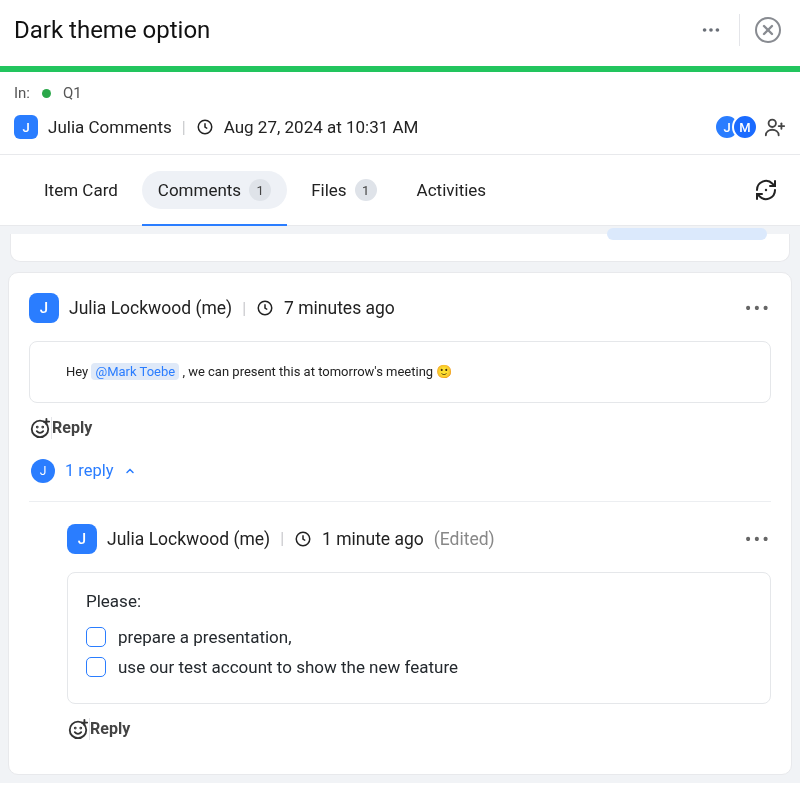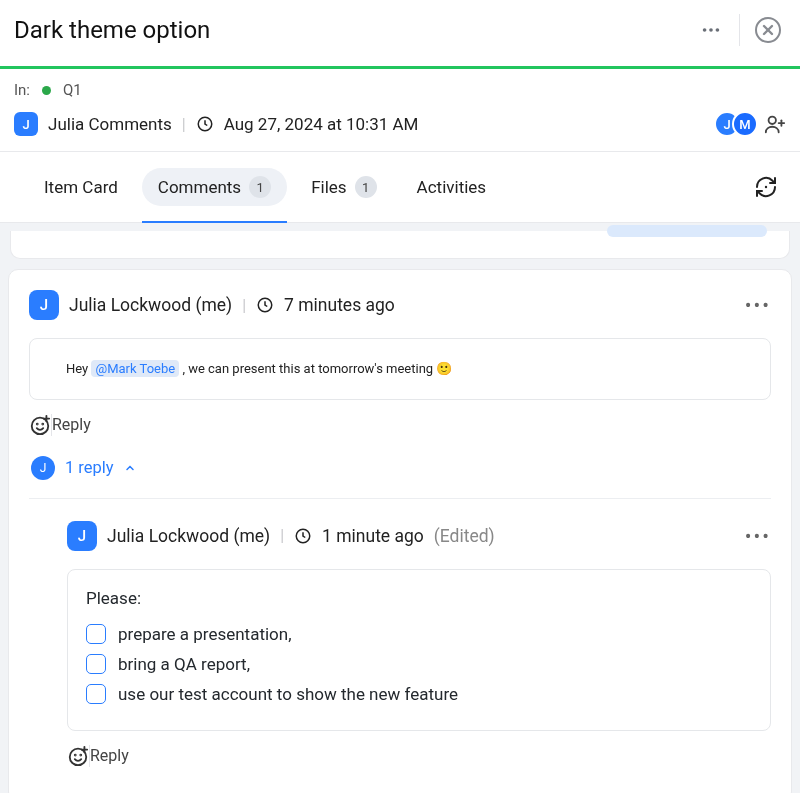--- a/index.html
+++ b/index.html
@@ -1,20 +1,20 @@
 <!DOCTYPE html>
 <html><head>
 <meta charset="utf-8">
 <style>
   * { box-sizing: border-box; }
   html, body { margin:0; padding:0; font-family: -apple-system, BlinkMacSystemFont, "Segoe UI", Roboto, Helvetica, Arial, sans-serif; color:#24292e; background:#f4f6f8; }
   .panel { width:800px; min-height:793px; background:#fff; margin:0 auto; position:relative; }
 
   
-  .topbar { display:flex; align-items:center; padding: 14px 18px 20px 14px; border-bottom:3px solid #22c55e; background:#fff; }
+  .topbar { display:flex; align-items:center; padding: 14px 18px 20px 14px; border-bottom:6px solid #22c55e; background:#fff; }
   .title { font-size:24px; font-weight:400; color:#111; flex:0 0 auto; }
   .topbar-spacer { flex:1; }
   .vdiv { width:1px; height:32px; background:#e4e5e9; margin:0 14px; }
   .icon-btn { display:flex; align-items:center; justify-content:center; width:28px; height:28px; color:#6a6f77; cursor:pointer; }
   .close-circle { width:26px; height:26px; border-radius:50%; border:2.5px solid #888b91; display:flex; align-items:center; justify-content:center; }
 
   
   .meta { padding: 12px 14px 14px 14px; border-bottom:1px solid #e8e9ec; background:#fff;}
   .meta-row1 { display:flex; align-items:center; gap:12px; font-size:15px; color:#555; }
   .status-dot { width:9px; height:9px; border-radius:50%; background:#2ba84a; display:inline-block; }
@@ -48,21 +48,21 @@
   .card { background:#fff; border:1px solid #e8e9ec; border-radius:10px; padding:20px 20px 10px 20px; }
   .comment-header { display:flex; align-items:center; gap:10px; }
   .comment-author { font-size:17.5px; color:#222; }
   .comment-time { font-size:17.5px; color:#222; }
   .edited { color:#888; }
   .dots { margin-left:auto; color:#666; cursor:pointer; letter-spacing:2px; font-size:20px; line-height:10px;}
 
   .comment-body { border:1px solid #e5e7ea; border-radius:8px; padding:20px 36px; margin-top:18px; font-size:13px; color:#222; line-height:1.5; }
   .mention { background:#dfe9f8; color:#2a7dff; padding:1px 4px; border-radius:4px; }
 
-  .actions { display:flex; align-items:center; margin-top:14px; margin-bottom:6px; }
+  .actions { display:flex; align-items:center; margin-top:14px; margin-bottom:6px;font-weight:bold; }
   .action-sep { width:1px; height:22px; background:#e4e5e9; }
   .reply-link { font-size:16px; color:#444; cursor:pointer; }
 
   .thread-toggle { display:flex; align-items:center; gap:10px; margin:20px 0 18px 2px; color:#2a7dff; font-size:16.5px; cursor:pointer;}
   .avatar-sm { width:24px; height:24px; border-radius:50%; background:#2a7dff; color:#fff; font-size:12px; display:flex; align-items:center; justify-content:center; }
 
   .reply-block { border-top:1px solid #eceef1; margin-top:4px; padding:22px 0 18px 38px; }
   .checklist { border:1px solid #e5e7ea; border-radius:8px; padding:18px 18px 18px 18px; margin-top:18px;}
   .check-intro { margin-bottom:14px; font-size:17px; }
   .check-item { display:flex; align-items:center; gap:12px; font-size:17px; padding:2px 0 8px 0;}
@@ -228,24 +228,20 @@
         </div>
 
         <div class="checklist">
           <div class="check-intro">Please:</div>
           <div class="check-item">
             <div class="check-box"></div>
             <span>prepare a presentation,</span>
           </div>
           <div class="check-item">
             <div class="check-box"></div>
-            <span>bring a QA report,</span>
-          </div>
-          <div class="check-item">
-            <div class="check-box"></div>
             <span>use our test account to show the new feature</span>
           </div>
         </div>
 
         <div class="actions">
           <span>
             <svg width="22" height="22" viewBox="0 0 24 24" fill="none" stroke="#333" stroke-width="2" stroke-linecap="round">
                 <circle cx="12" cy="13" r="9"></circle>
                 <circle cx="9" cy="11" r="0.5" fill="#333"></circle>
                 <circle cx="15" cy="11" r="0.5" fill="#333"></circle>

